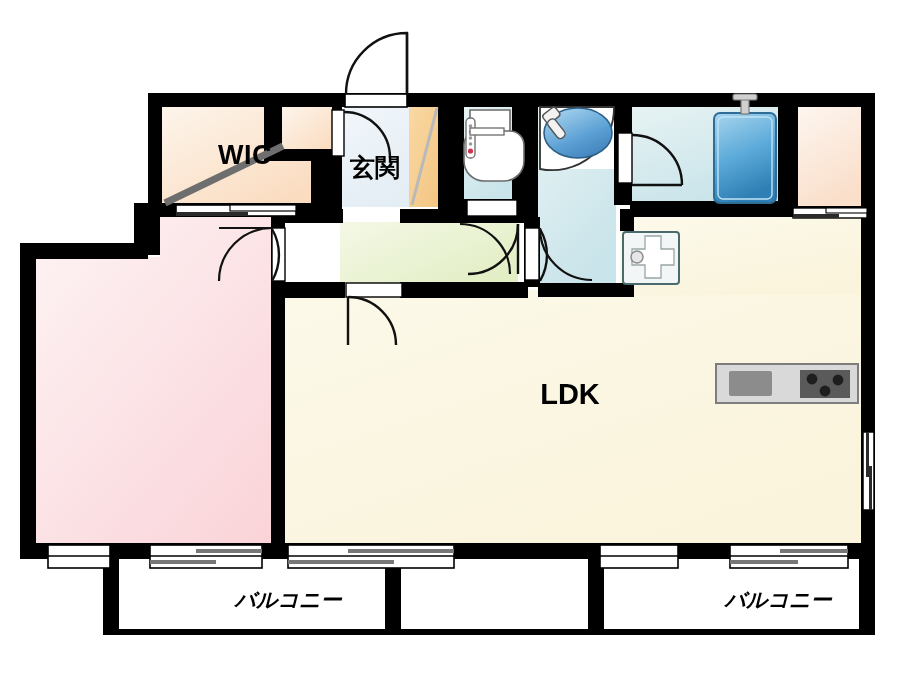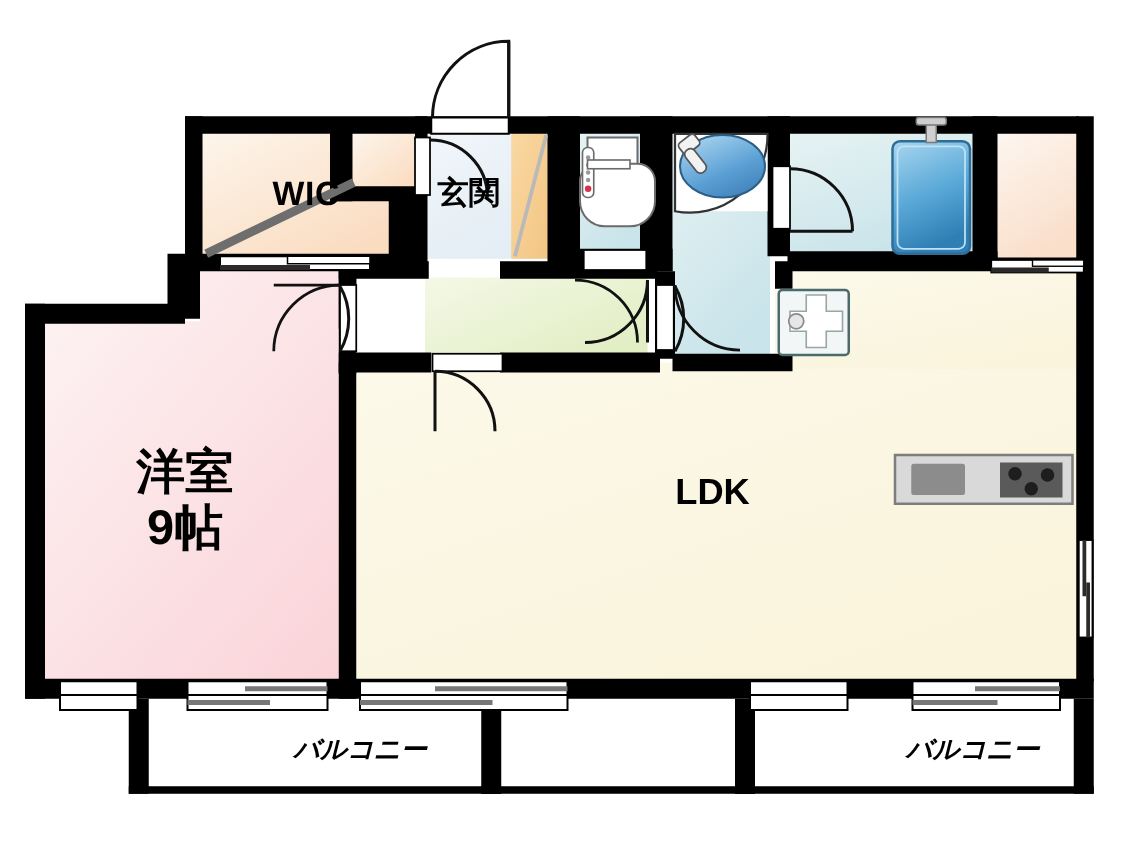--- a/index.html
+++ b/index.html
@@ -1,21 +1,21 @@
 <!DOCTYPE html>
 <html><head>
 <meta charset="utf-8">
 <style>
   html,body{margin:0;padding:0;background:#ffffff;}
   body{font-family:"Liberation Sans","DejaVu Sans",sans-serif;}
   #plan{position:relative;width:910px;height:686px;background:#ffffff;overflow:hidden;}
   #svgroot{position:absolute;left:0;top:0;}
   .lbl{position:absolute;text-align:center;color:#000;font-weight:bold;line-height:1.15;white-space:nowrap;}
   .lbl-wic{font-size:27px;letter-spacing:.5px;}
-  .lbl-genkan{font-size:25px;}
+  .lbl-genkan{font-size:25px;margin-top:13px;}
   .lbl-yoshitsu{font-size:39px;}
   .lbl-ldk{font-size:29px;}
   .lbl-balcony{font-size:21px;font-style:italic;}
 </style>
 </head>
 <body>
 
 <div id="plan">
 
   <svg id="svgroot" width="910" height="686" viewBox="0 0 910 686">
@@ -300,24 +300,20 @@
 
     <line x1="165" y1="203" x2="283" y2="146" stroke="#6e6e6e" stroke-width="7" stroke-linecap="butt"></line>
 
     <line x1="412" y1="205" x2="437" y2="108" stroke="#b9b9b9" stroke-width="3"></line>
   </svg>
 
   <div class="lbl lbl-wic" style="left:182px; top:140px; width:90px;text-align:right;">WIC</div>
 
   <div class="lbl lbl-genkan" style="left:340px; top:140px; width:70px;">玄関</div>
 
-  <div class="lbl lbl-yoshitsu" style="left:78px; top:356px; width:140px;">
-    <div>洋室</div>
-    <div>9帖</div>
-  </div>
 
   <div class="lbl lbl-ldk" style="left:490px; top:378px; width:160px;">
     <div>LDK</div>
   </div>
 
   <div class="lbl lbl-balcony" style="left:193px; top:588px; width:190px;">バルコニー</div>
 
   <div class="lbl lbl-balcony" style="left:683px; top:588px; width:190px;">バルコニー</div>
 
 </div>

